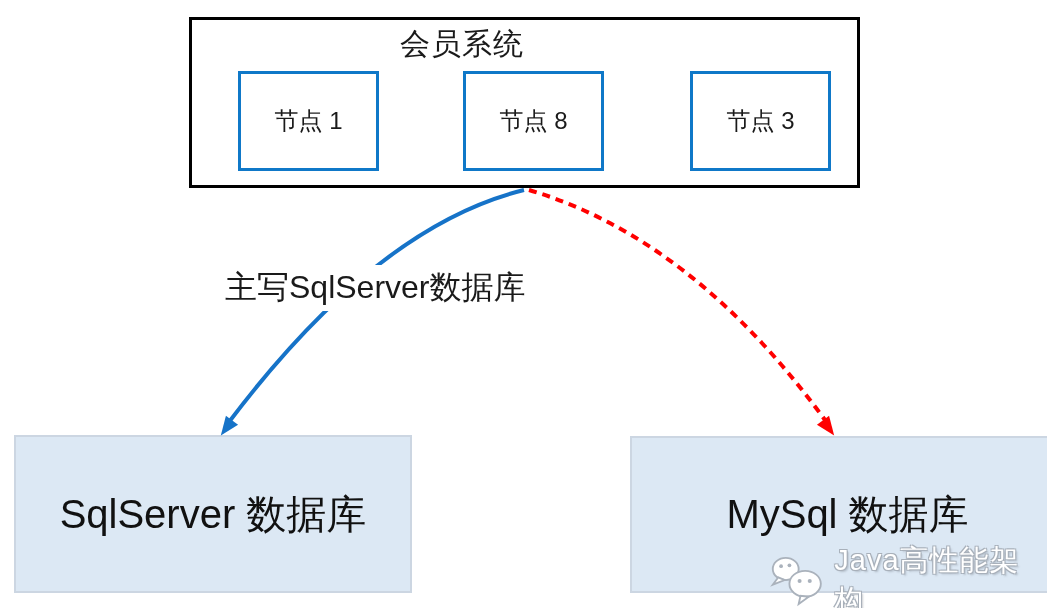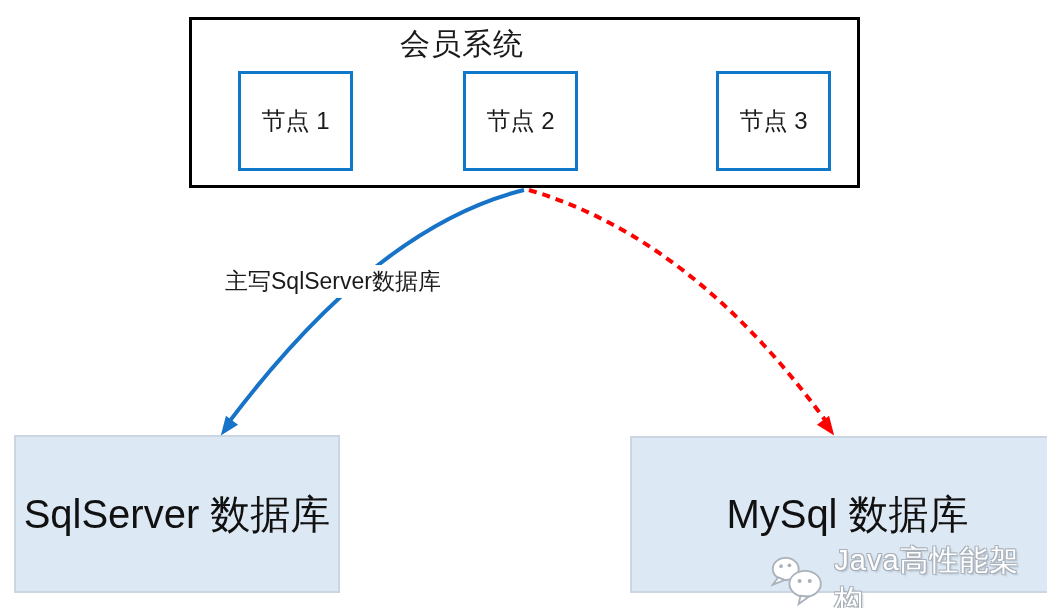--- a/index.html
+++ b/index.html
@@ -32,34 +32,34 @@
     text-align: center;
     font-size: 30px;
     color: #1a1a1a;
     letter-spacing: 1px;
     z-index: 2;
   }
   
   .node {
     position: absolute;
     top: 71px;
-    width: 115px; height: 100px;
+    width: 141px; height: 100px;
     border: 3px solid var(--node-border, #0f78c8);
     box-sizing: border-box;
     background: #ffffff;
     display: flex;
     align-items: center;
     justify-content: center;
     font-size: 24px;
     color: #1a1a1a;
     z-index: 2;
   }
   .node-1 { left: 238px; }
   .node-2 { left: 463px; }
-  .node-3 { left: 690px; margin-left: 26px; }
+  .node-3 { left: 690px; }
 
   
   .arrow-layer {
     position: absolute;
     left: 0; top: 0;
     width: 1047px; height: 608px;
     z-index: 3;
     pointer-events: none;
   }
   .arrow-blue-path {
@@ -72,21 +72,21 @@
     fill: none;
     stroke: var(--arrow-red, #ff0000);
     stroke-width: 4;
     stroke-dasharray: 8 6;
   }
   .arrow-red-head { fill: var(--arrow-red, #ff0000); }
 
   
   .flow-label {
     position: absolute;
-    font-size: 23px;
+    font-size: 32px;
     background: #ffffff;
     padding: 1px 3px;
     white-space: nowrap;
     z-index: 4;
   }
   .flow-label.sqlserver {
     left: 222px; top: 265px;
     color: #1a1a1a;
   }
   .flow-label.mysql {
@@ -102,21 +102,21 @@
     box-sizing: border-box;
     display: flex;
     align-items: center;
     justify-content: center;
     font-size: 40px;
     color: #111111;
     z-index: 1;
   }
   .db-box.sqlserver {
     left: 14px; top: 435px;
-    width: 326px; height: 158px;
+    width: 398px; height: 158px;
   }
   .db-box.mysql {
     left: 630px; top: 436px;
     width: 435px; height: 157px;
   }
 
   
   .watermark {
     position: absolute;
     left: 770px; top: 541px;
@@ -143,21 +143,21 @@
 
 <div class="canvas">
 
   <div class="system-box"></div>
   <div class="system-title">会员系统</div>
 
   <div class="node node-1">
     <span>节点 1</span>
   </div>
   <div class="node node-2">
-    <span>节点 2</span>
+    <span>节点 8</span>
   </div>
   <div class="node node-3">
     <span>节点 3</span>
   </div>
 
   <svg class="arrow-layer" width="1047" height="608" viewBox="0 0 1047 608" xmlns="http://www.w3.org/2000/svg">
     <path class="arrow-blue-path" d="M 524 190 Q 377 226 229 422"></path>
     <polygon class="arrow-blue-head" points="2,0 -17,-7.5 -17,7.5" transform="translate(222,434) rotate(126)"></polygon>
     <path class="arrow-red-path" d="M 529 190 Q 692 238 825 420"></path>
     <polygon class="arrow-red-head" points="2,0 -17,-7.5 -17,7.5" transform="translate(833,434) rotate(54)"></polygon>

